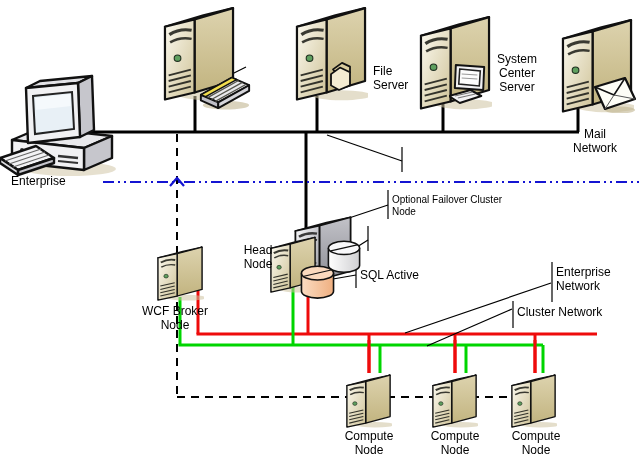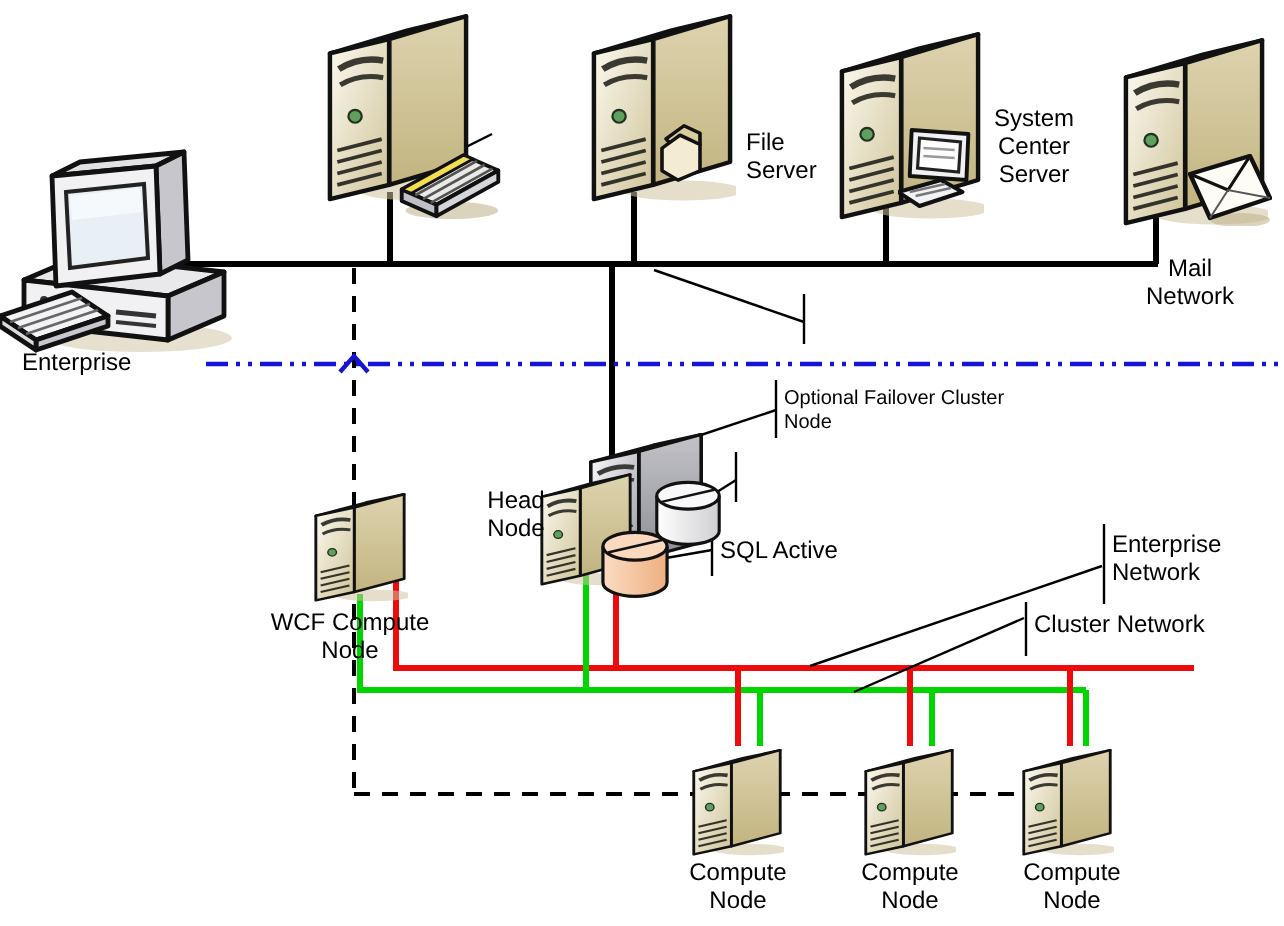--- a/index.html
+++ b/index.html
@@ -262,21 +262,21 @@
   <div class="lbl" style="left:11px;top:174px">Enterprise</div>
   <div class="lbl" style="left:373px;top:64px">File
 Server</div>
   <div class="lbl c" style="left:492px;top:52px;width:50px">System
 Center
 Server</div>
   <div class="lbl c" style="left:569px;top:127px;width:52px">Mail
 Network</div>
   <div class="lbl c" style="left:236px;top:243px;width:44px">Head
 Node</div>
-  <div class="lbl c" style="left:129px;top:304px;width:92px">WCF Compute
+  <div class="lbl c" style="left:129px;top:304px;width:92px">WCF Broker
 Node</div>
   <div class="lbl sm" style="left:392px;top:194px">Optional Failover Cluster
 Node</div>
   <div class="lbl" style="left:360px;top:268px">SQL Active</div>
   <div class="lbl" style="left:556px;top:265px">Enterprise
 Network</div>
   <div class="lbl" style="left:517px;top:305px">Cluster Network</div>
   <div class="lbl c" style="left:341px;top:429px;width:56px">Compute
 Node</div>
   <div class="lbl c" style="left:427px;top:429px;width:56px">Compute

